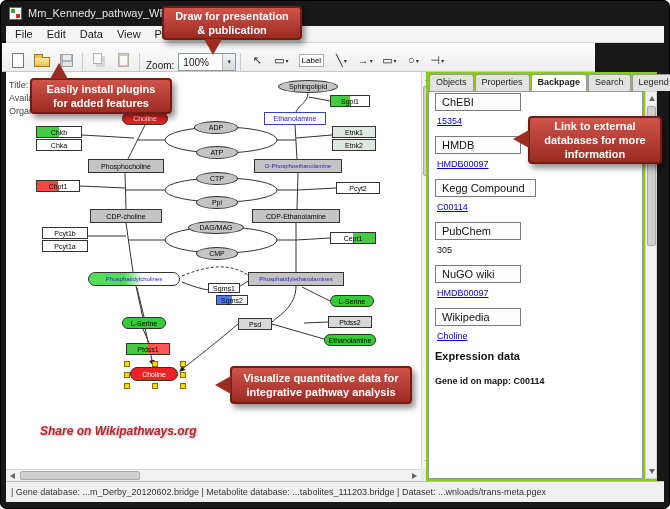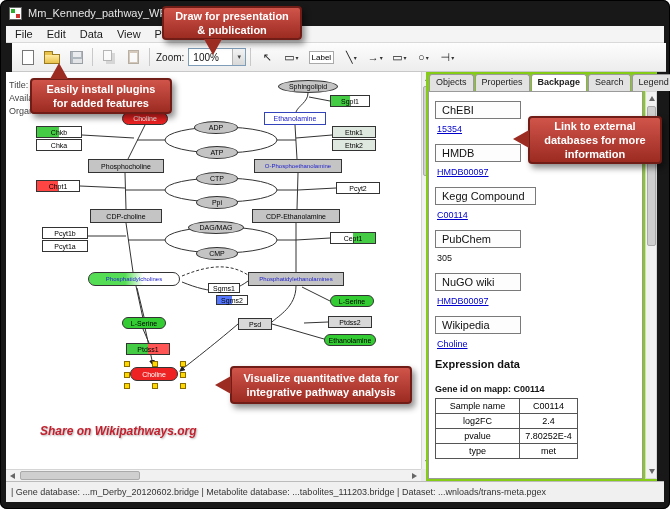--- a/index.html
+++ b/index.html
@@ -13,23 +13,23 @@
   .titlebar{position:absolute;left:0;top:0;width:670px;height:26px;z-index:2;display:flex;align-items:center}
   .app-icon{width:13px;height:13px;margin-left:9px;background:#fff;border:1px solid #666;position:relative}
   .app-icon:before{content:"";position:absolute;left:1px;top:1px;width:4px;height:4px;background:#2eaa2e}
   .app-icon:after{content:"";position:absolute;right:1px;bottom:1px;width:4px;height:4px;background:#d03030}
   .title-text{color:#e6e6e6;font-size:11px;margin-left:6px;white-space:nowrap}
 
   .menubar{position:absolute;left:6px;top:26px;width:658px;height:17px;background:#f4f4f4;
            border-bottom:1px solid #d9d9d9;z-index:2;display:flex;align-items:center;padding-left:2px}
   .menu-item{font-size:11px;color:#1a1a1a;padding:1px 7px;cursor:default}
 
-  .toolbar{position:absolute;left:12px;top:43px;width:654px;height:29px;z-index:2;
+  .toolbar{position:absolute;left:2px;top:43px;width:593px;height:29px;z-index:2;
            background:linear-gradient(#fdfdfd,#ededed);border-bottom:1px solid #c8c8c8;
-           display:flex;align-items:center;padding-left:4px;position:absolute}
+           display:flex;align-items:flex-end;padding-left:4px;position:absolute}
   .tbtn{width:22px;height:22px;display:flex;align-items:center;justify-content:center;
         border:1px solid transparent;border-radius:2px;margin:0 1px;cursor:default}
   .tsep{width:1px;height:18px;background:#c9c9c9;margin:0 4px}
   .tlabel{font-size:10px;color:#222;margin:0 4px 0 2px}
   .combo{height:18px;background:#fff;border:1px solid #7f9db9;display:flex;align-items:center;
          font-size:10px;color:#111;padding-left:4px;justify-content:space-between}
   .carrow{width:13px;height:100%;background:linear-gradient(#f4f4f4,#d8d8d8);border-left:1px solid #b5b5b5;
           display:flex;align-items:center;justify-content:center;font-size:7px;color:#444}
   .glyph{font-size:11px;color:#222;line-height:1}
   .mini-arrow{font-size:6px;color:#333;margin-left:1px}
@@ -69,21 +69,21 @@
   .tri-left{top:3px;left:4px;border-top:3px solid transparent;border-bottom:3px solid transparent;border-right:5px solid #666}
   .tri-right{top:3px;right:4px;border-top:3px solid transparent;border-bottom:3px solid transparent;border-left:5px solid #666}
 
   
   .panel{position:absolute;left:426px;top:72px;width:231px;height:409px;background:#84cc16;z-index:1}
   .tabs{position:absolute;left:3px;top:2px;height:17px;display:flex}
   .tab{font-size:9px;color:#222;padding:2px 6px;border:1px solid #9a9a9a;border-bottom:none;
        background:#e2e2e2;border-radius:3px 3px 0 0;margin-right:1px;cursor:default}
   .tab.active{background:#fff;font-weight:bold}
   .panel-body{position:absolute;left:2px;right:14px;top:19px;bottom:2px;background:#fff;
-              border:1px solid #9a9a9a;padding:8px 6px;overflow:hidden}
+              border:1px solid #9a9a9a;padding:0 6px;overflow:hidden}
   .panel-scroll{position:absolute;right:0;top:19px;bottom:2px;width:12px;background:#f1f1f1;border:1px solid #d5d5d5}
   .bp-section{margin-bottom:9px}
   .bp-header{display:inline-block;border:1px solid #7a7a7a;background:#fdfdfd;padding:2px 10px 2px 6px;
              font-size:11px;color:#111;min-width:86px}
   .bp-link{display:block;font-size:9px;color:#0000cc;text-decoration:underline;margin:5px 0 0 2px;cursor:pointer}
   .bp-link.plain{color:#111;text-decoration:none;cursor:default}
   .bp-expression{font-size:11px;font-weight:bold;color:#111;margin:4px 0 14px 0}
   .bp-geneid{font-size:9px;font-weight:bold;color:#111;margin-bottom:4px}
   table.exp{border-collapse:collapse}
   table.exp td{border:1px solid #555;font-size:9px;padding:2px 5px;text-align:center;background:#fff}
@@ -380,40 +380,20 @@
     <div class="bp-section">
       <div class="bp-header">NuGO wiki</div>
       <a class="bp-link">HMDB00097</a>
     </div>
     <div class="bp-section">
       <div class="bp-header">Wikipedia</div>
       <a class="bp-link">Choline</a>
     </div>
     <div class="bp-expression">Expression data</div>
     <div class="bp-geneid">Gene id on mapp: C00114</div>
-    <table class="exp">
-      <tbody>
-          <tr>
-        <td class="c1">Sample name</td>
-        <td class="c2">C00114</td>
-      </tr>
-      <tr>
-        <td class="c1">log2FC</td>
-        <td class="c2">2.4</td>
-      </tr>
-      <tr>
-        <td class="c1">pvalue</td>
-        <td class="c2">7.80252E-4</td>
-      </tr>
-      <tr>
-        <td class="c1">type</td>
-        <td class="c2">met</td>
-      </tr>
-    </tbody>
-      </table>
   </div>
   <div class="panel-scroll">
     <div class="tri tri-up"></div>
     <div class="sb-thumb-v" style="height:140px"></div>
     <div class="tri tri-down"></div>
   </div>
 </div>
 
 <div class="statusbar">
   <span class="status-text">| Gene database: ...m_Derby_20120602.bridge | Metabolite database: ...tabolites_111203.bridge | Dataset: ...wnloads/trans-meta.pgex</span>

